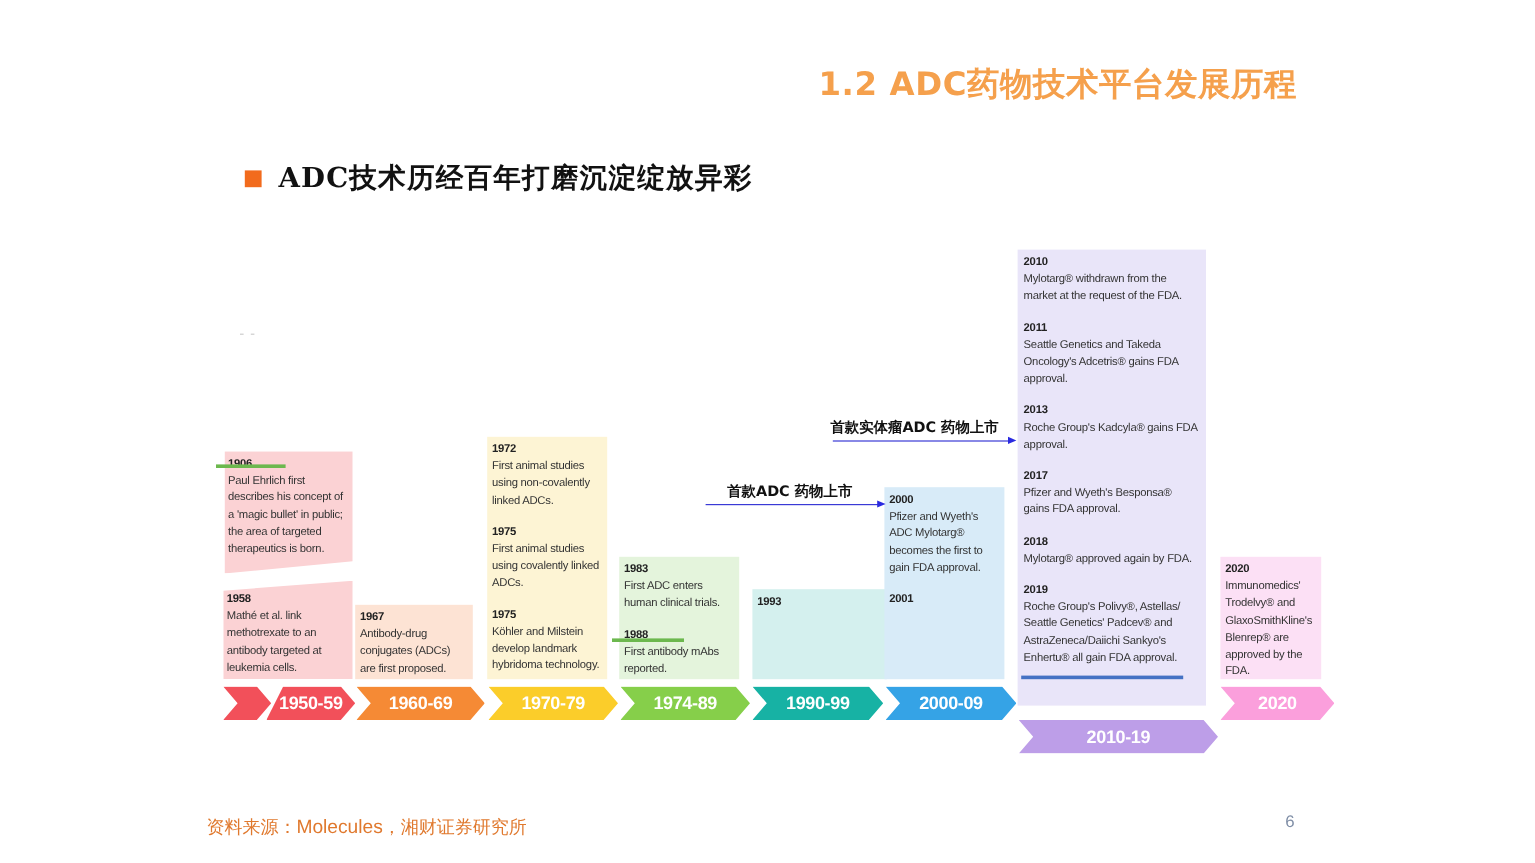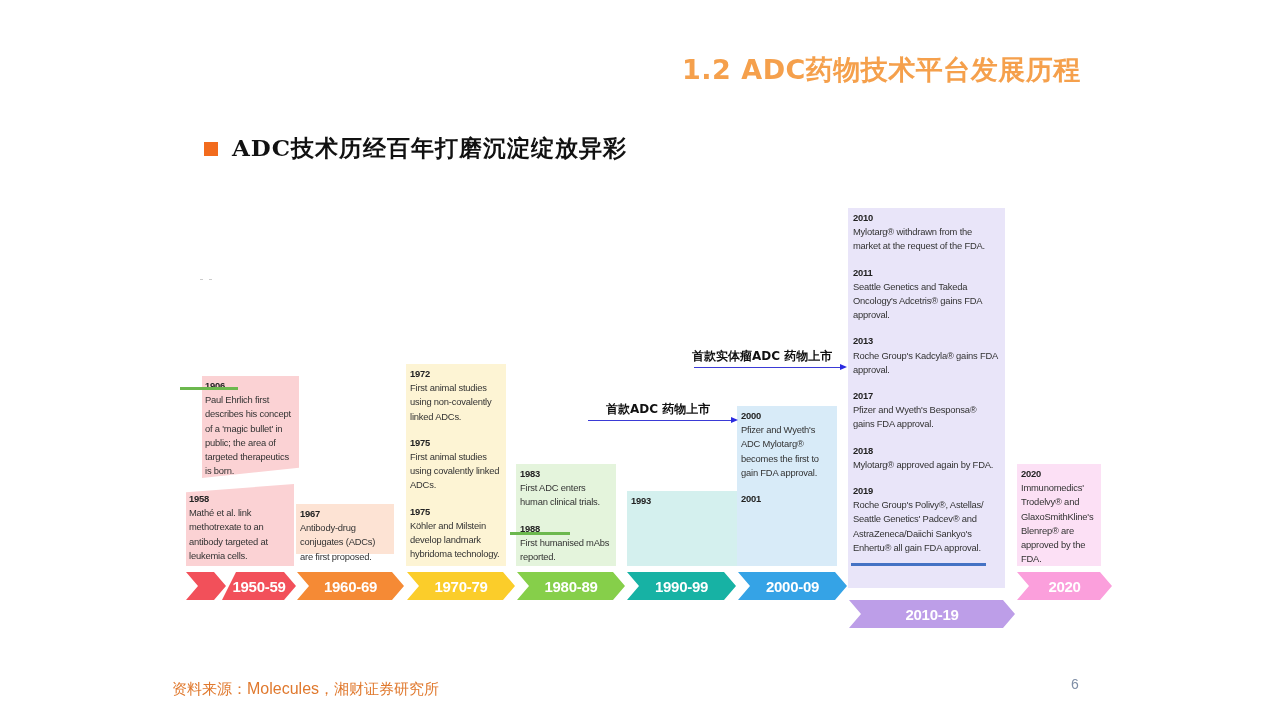--- a/index.html
+++ b/index.html
@@ -22,24 +22,24 @@
   .box {
     position: absolute; font-size: 9.4px; line-height: 14.2px; color: #333;
     padding: 3px 4px 2px 4px; letter-spacing: -0.2px;
   }
   .box .entry { margin-bottom: 12px; }
   .box .entry:last-child { margin-bottom: 0; }
   .box .year { font-weight: bold; color: #222; display: block; }
   .box .desc { display: block; white-space: pre-line; }
 
   .b1950 { left: 186px; top: 376px; width: 97px; height: 190px; background: #fbd2d4; padding: 0; }
-  .b1950 .part1 { position: absolute; left: 16px; top: 0; width: 97px; height: 102px; background: #fbd2d4; padding: 3px 3px; clip-path: polygon(0 0,100% 0,100% 90%,0 100%); }
+  .b1950 .part1 { position: absolute; left: 1px; top: 0; width: 107px; height: 102px; background: #fbd2d4; padding: 3px 3px; clip-path: polygon(0 0,100% 0,100% 90%,0 100%); }
   .b1950 .part2 { position: absolute; left: 0; top: 108px; width: 108px; height: 82px; background: #fbd2d4; padding: 8px 3px 0 3px; clip-path: polygon(0 10%,100% 0,100% 100%,0 100%); }
   .b1950 { background: transparent; }
-  .b1960 { left: 296px; top: 504px; width: 98px; height: 50px; background: #fde3d4; }
+  .b1960 { left: 296px; top: 504px; width: 98px; height: 62px; background: #fde3d4; }
   .b1970 { left: 406px; top: 364px; width: 100px; height: 202px; background: #fdf4d4; }
   .b1980 { left: 516px; top: 464px; width: 100px; height: 102px; background: #e4f4dc; }
   .b1990 { left: 627px; top: 491px; width: 112px; height: 75px; background: #d4f0ee; }
   .b2000 { left: 737px; top: 406px; width: 100px; height: 160px; background: #d8ebf8; }
   .b2010 { left: 848px; top: 208px; width: 157px; height: 380px; background: #e9e5f9; padding: 3px 5px; }
   .b2020 { left: 1017px; top: 464px; width: 84px; height: 102px; background: #fce0f5; }
 
   .green-mark { position: absolute; height: 3px; background: #6cb84e; }
   .blue-mark { position: absolute; height: 3px; background: #4472c4; }
 
@@ -110,21 +110,21 @@
   </div>
 </div>
 
 <div class="box b1980">
   <div class="entry">
     <span class="year">1983</span>
     <span class="desc">First ADC enters human clinical trials.</span>
   </div>
   <div class="entry">
     <span class="year">1988</span>
-    <span class="desc">First humanised mAbs reported.</span>
+    <span class="desc">First antibody mAbs reported.</span>
   </div>
 </div>
 <div class="green-mark" style="left:510px; top:532px; width:60px;"></div>
 
 <div class="box b1990">
   <div class="entry">
     <span class="year">1993</span>
   </div>
 </div>
 
@@ -182,21 +182,21 @@
   <span class="label" style="left:692px; top:348px;">首款实体瘤ADC 药物上市</span>
   <div class="line" style="left:694px; top:367px; width:148px;"></div>
   <div class="head" style="left:840px; top:364px;"></div>
 </div>
 
 <div class="band">
   <div class="chev" style="left:0; width:40px; background:#f2505a; clip-path: polygon(0 0, 28px 0, 40px 50%, 28px 100%, 0 100%, 12px 50%);"></div>
   <div class="chev first" style="left:36px; width:74px; background:#f2505a;">1950-59</div>
   <div class="chev" style="left:111px; width:107px; background:#f58a35;">1960-69</div>
   <div class="chev" style="left:221px; width:108px; background:#fbcd2a;">1970-79</div>
-  <div class="chev" style="left:331px; width:108px; background:#86cf4a;">1980-89</div>
+  <div class="chev" style="left:331px; width:108px; background:#86cf4a;">1974-89</div>
   <div class="chev" style="left:441px; width:109px; background:#17b2a4;">1990-99</div>
   <div class="chev" style="left:552px; width:109px; background:#35a3e6;">2000-09</div>
   <div class="chev" style="left:663px; width:166px; background:#bd9ee8;margin-top:28px;">2010-19</div>
   <div class="chev tail" style="left:831px; width:95px; background:#fb9fdc;">2020</div>
 </div>
 
 <div class="footer-source">
   <span>资料来源：</span><span class="en">Molecules</span><span>，湘财证券研究所</span>
 </div>
 <div class="page-num">6</div>

